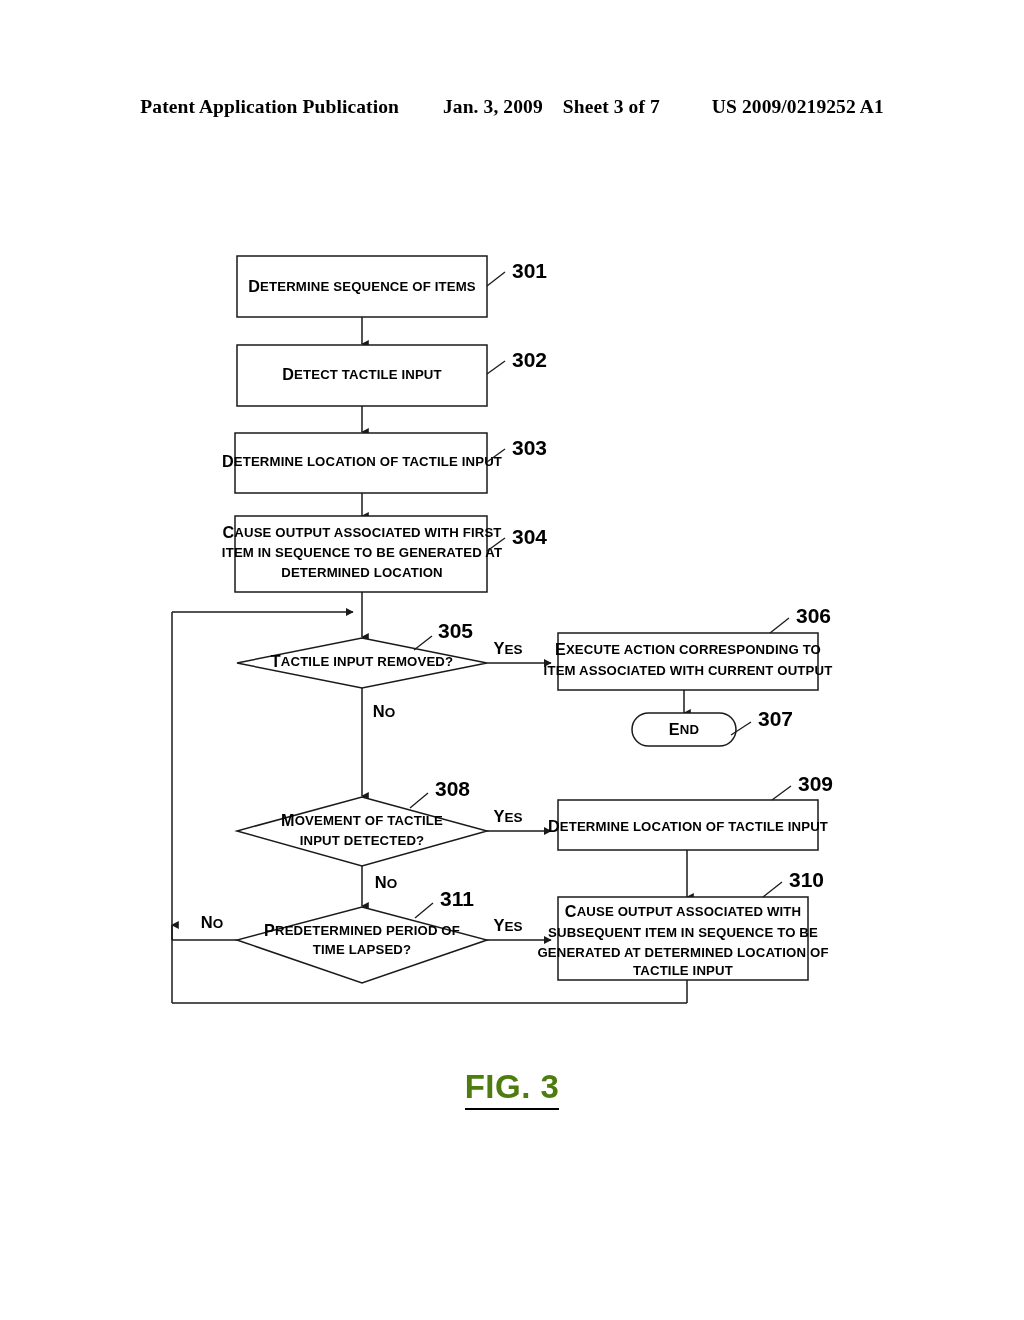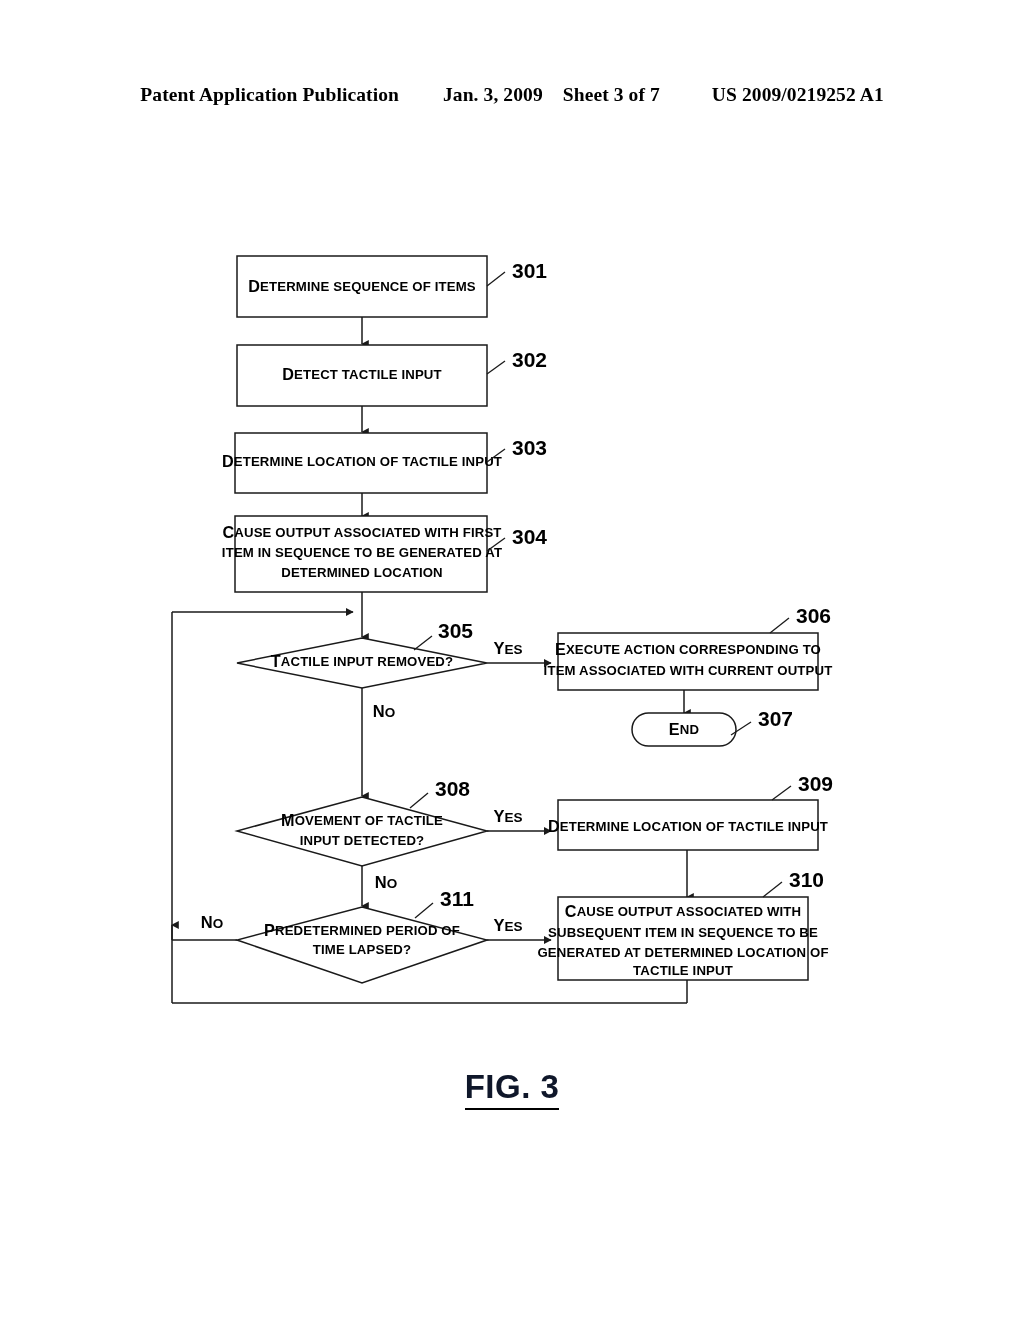--- a/index.html
+++ b/index.html
@@ -18,21 +18,21 @@
   }
 
   
   #page-header {
     position: absolute;
     top: 84px;
     left: 0;
     width: 1024px;
     height: 34px;
     display: flex;
-    align-items: flex-start;
+    align-items: flex-end;
     justify-content: center;
     font-family: "Liberation Serif", serif;
     font-weight: bold;
     font-size: 19.5px;
     letter-spacing: 0.1px;
     white-space: nowrap;
   }
   #page-header .hdr-seg { display: inline-block; }
   #page-header .gap-lg { display: inline-block; width: 44px; }
   #page-header .gap-md { display: inline-block; width: 20px; }
@@ -104,21 +104,21 @@
   
   #figure-caption {
     position: absolute;
     top: 1068px;
     left: 0;
     width: 1024px;
     text-align: center;
     font-family: "Liberation Sans", sans-serif;
     font-size: 33px;
     letter-spacing: 0.5px;
-    color: #0f172a;
+    color: #4d7c0f;
   }
   #figure-caption .cap-inner {
     display: inline-block;
     border-bottom: 2.4px solid #000000;
     padding-bottom: 2px;
   }
 </style>
 </head>
 <body>
 

